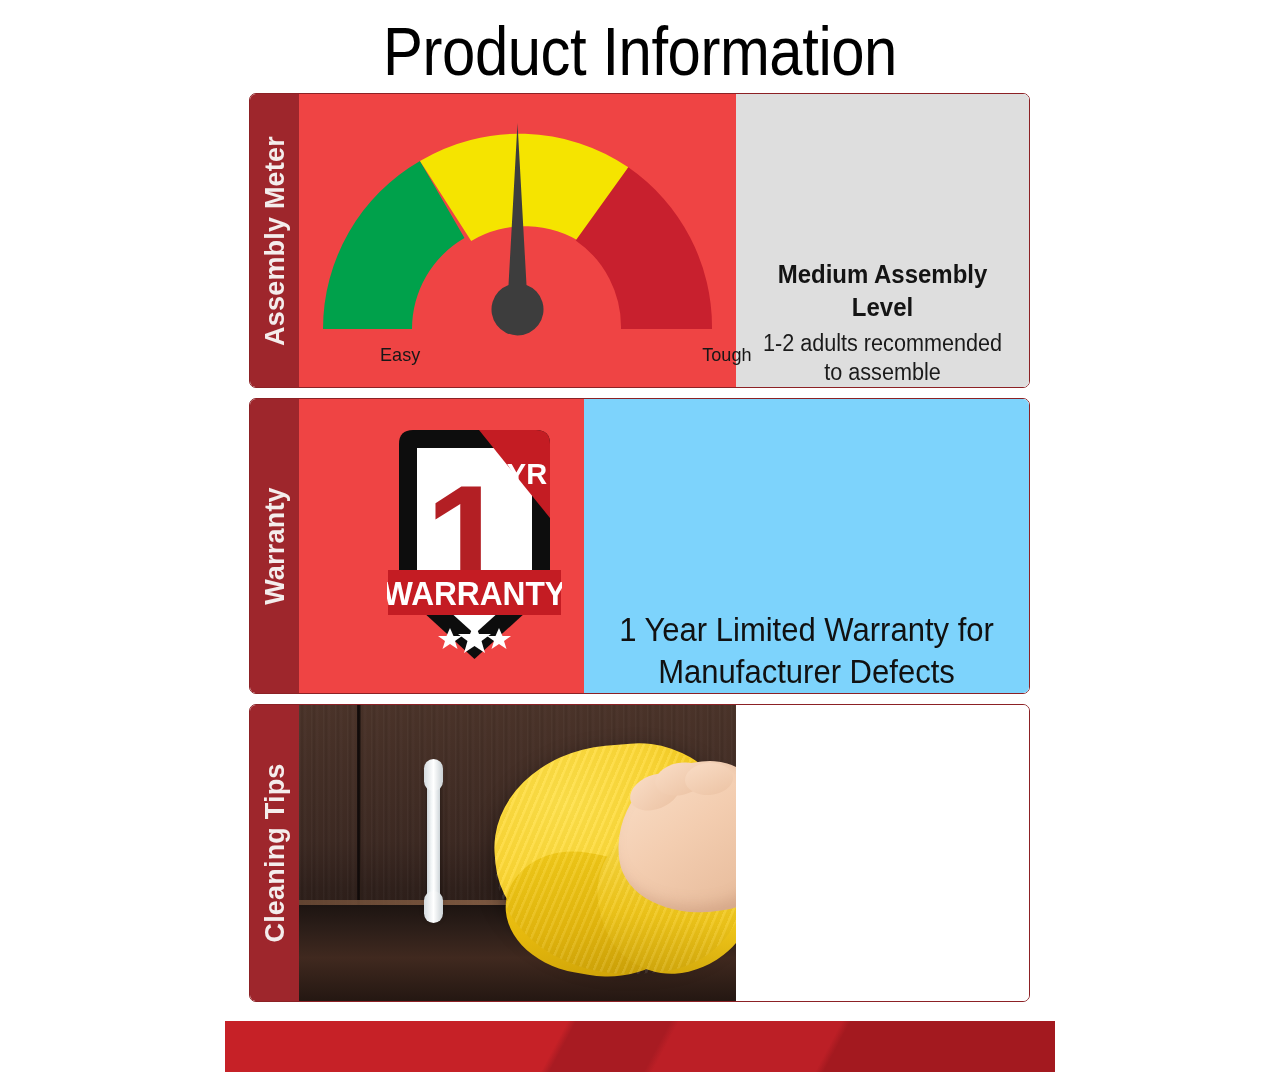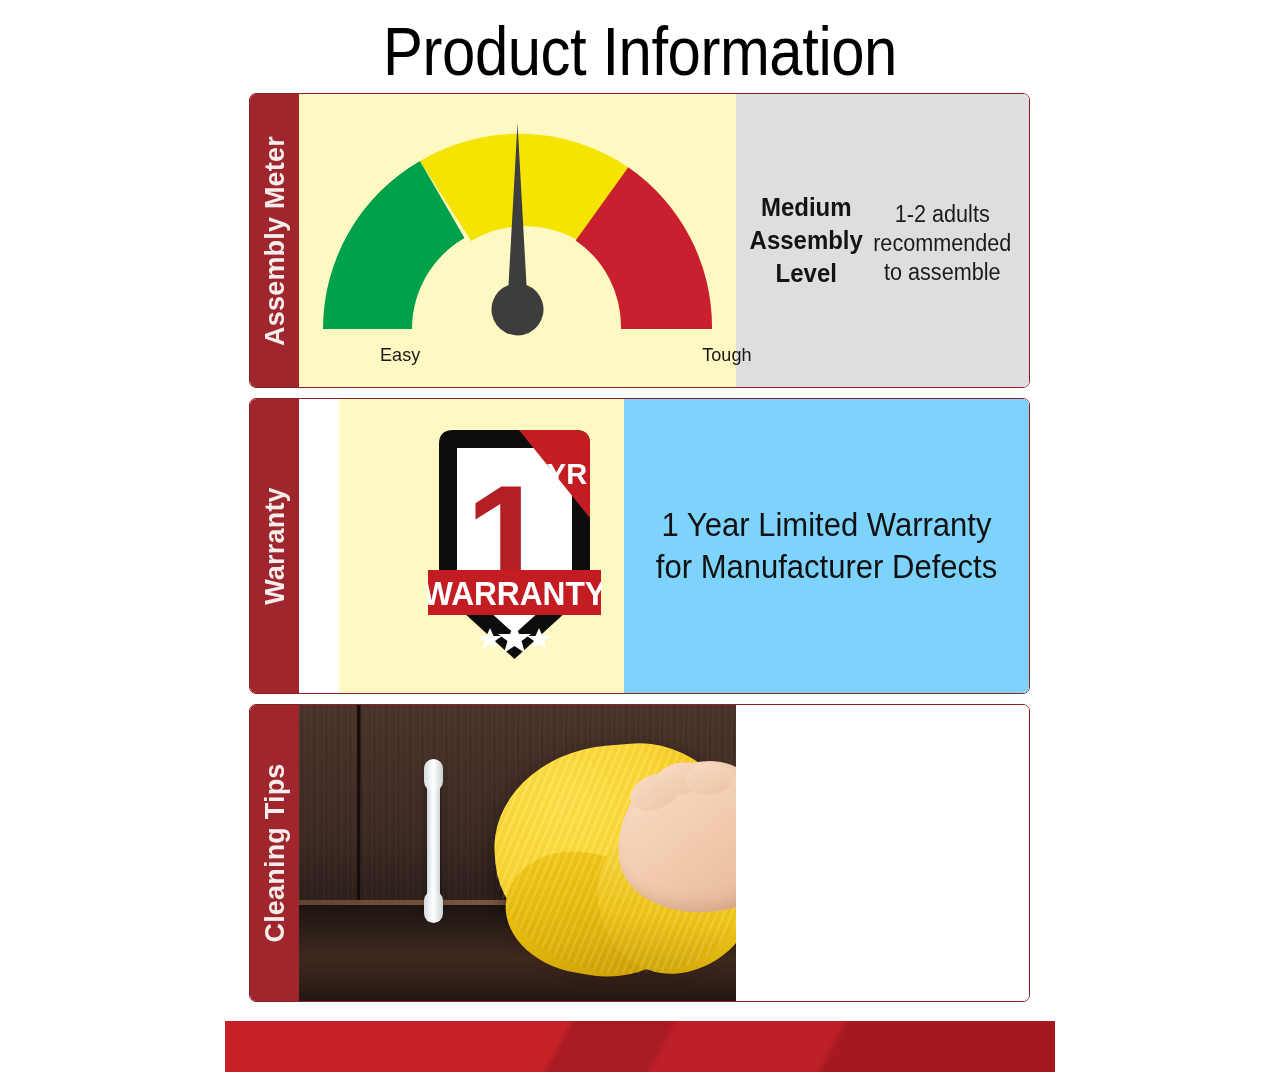--- a/index.html
+++ b/index.html
@@ -69,30 +69,30 @@
   .panel-body {
     flex: 1 1 auto;
     position: relative;
     display: flex;
     flex-direction: row;
     background: #ffffff;
   }
 
   .panel-visual {
     position: relative;
-    background: #fef9c3;
+    background: #ef4444;
     flex: 0 0 auto;
   }
   .panel-text {
     flex: 1 1 auto;
     background: #DEDEDE;
     display: flex;
-    flex-direction: row;
+    flex-direction: column;
     align-items: center;
-    justify-content: flex-start;
+    justify-content: flex-end;
     text-align: center;
     padding: 0 10px;
     box-sizing: border-box;
   }
   .panel-text.plain { background: #7dd3fc; }
 
   .txt-head {
     font-size: 25.5px;
     line-height: 33px;
     font-weight: bold;
@@ -239,21 +239,20 @@
   }
   .f1 { left: 330px; top: 70px;  width: 52px; height: 34px; transform: rotate(-22deg); }
   .f2 { left: 356px; top: 58px;  width: 50px; height: 32px; transform: rotate(-12deg); }
   .f3 { left: 386px; top: 58px;  width: 48px; height: 32px; transform: rotate(-4deg); }
 
   
   .badge-wrap {
     width: 285px;
     height: 100%;
     position: relative;
-    margin-left: 40px;
   }
   .badge-svg { position: absolute; left: 88px; top: 23px; }
 
   
   .footer-bar {
     position: absolute;
     left: 225px;
     top: 1021px;
     width: 830px;
     height: 51px;

